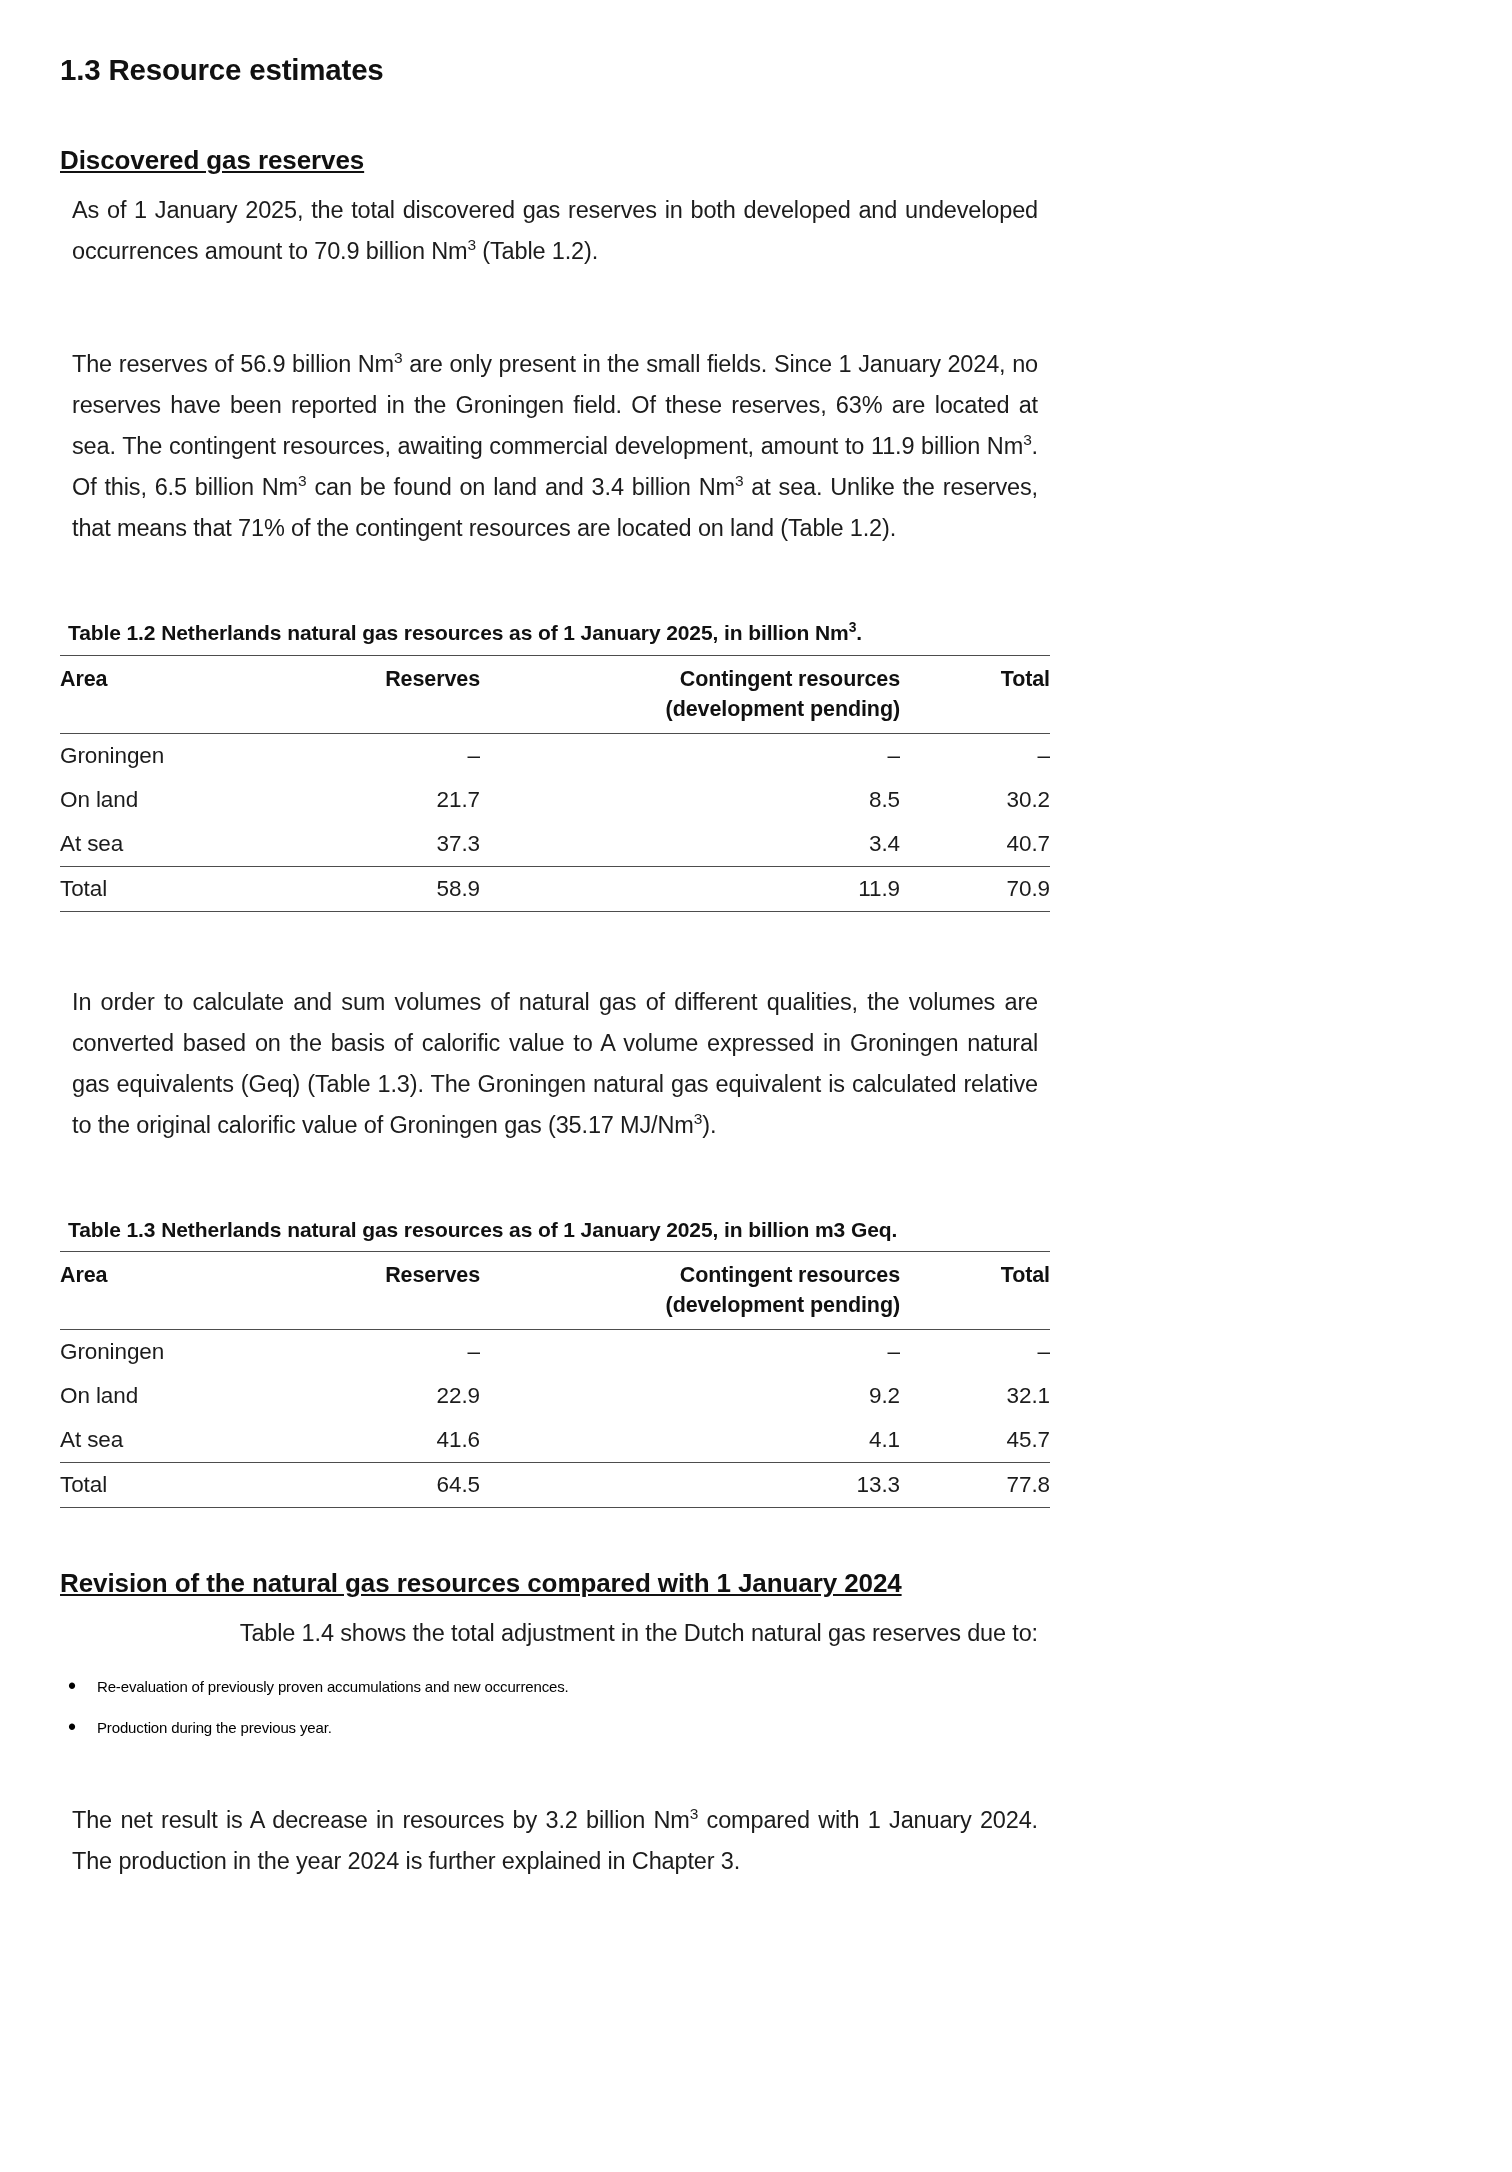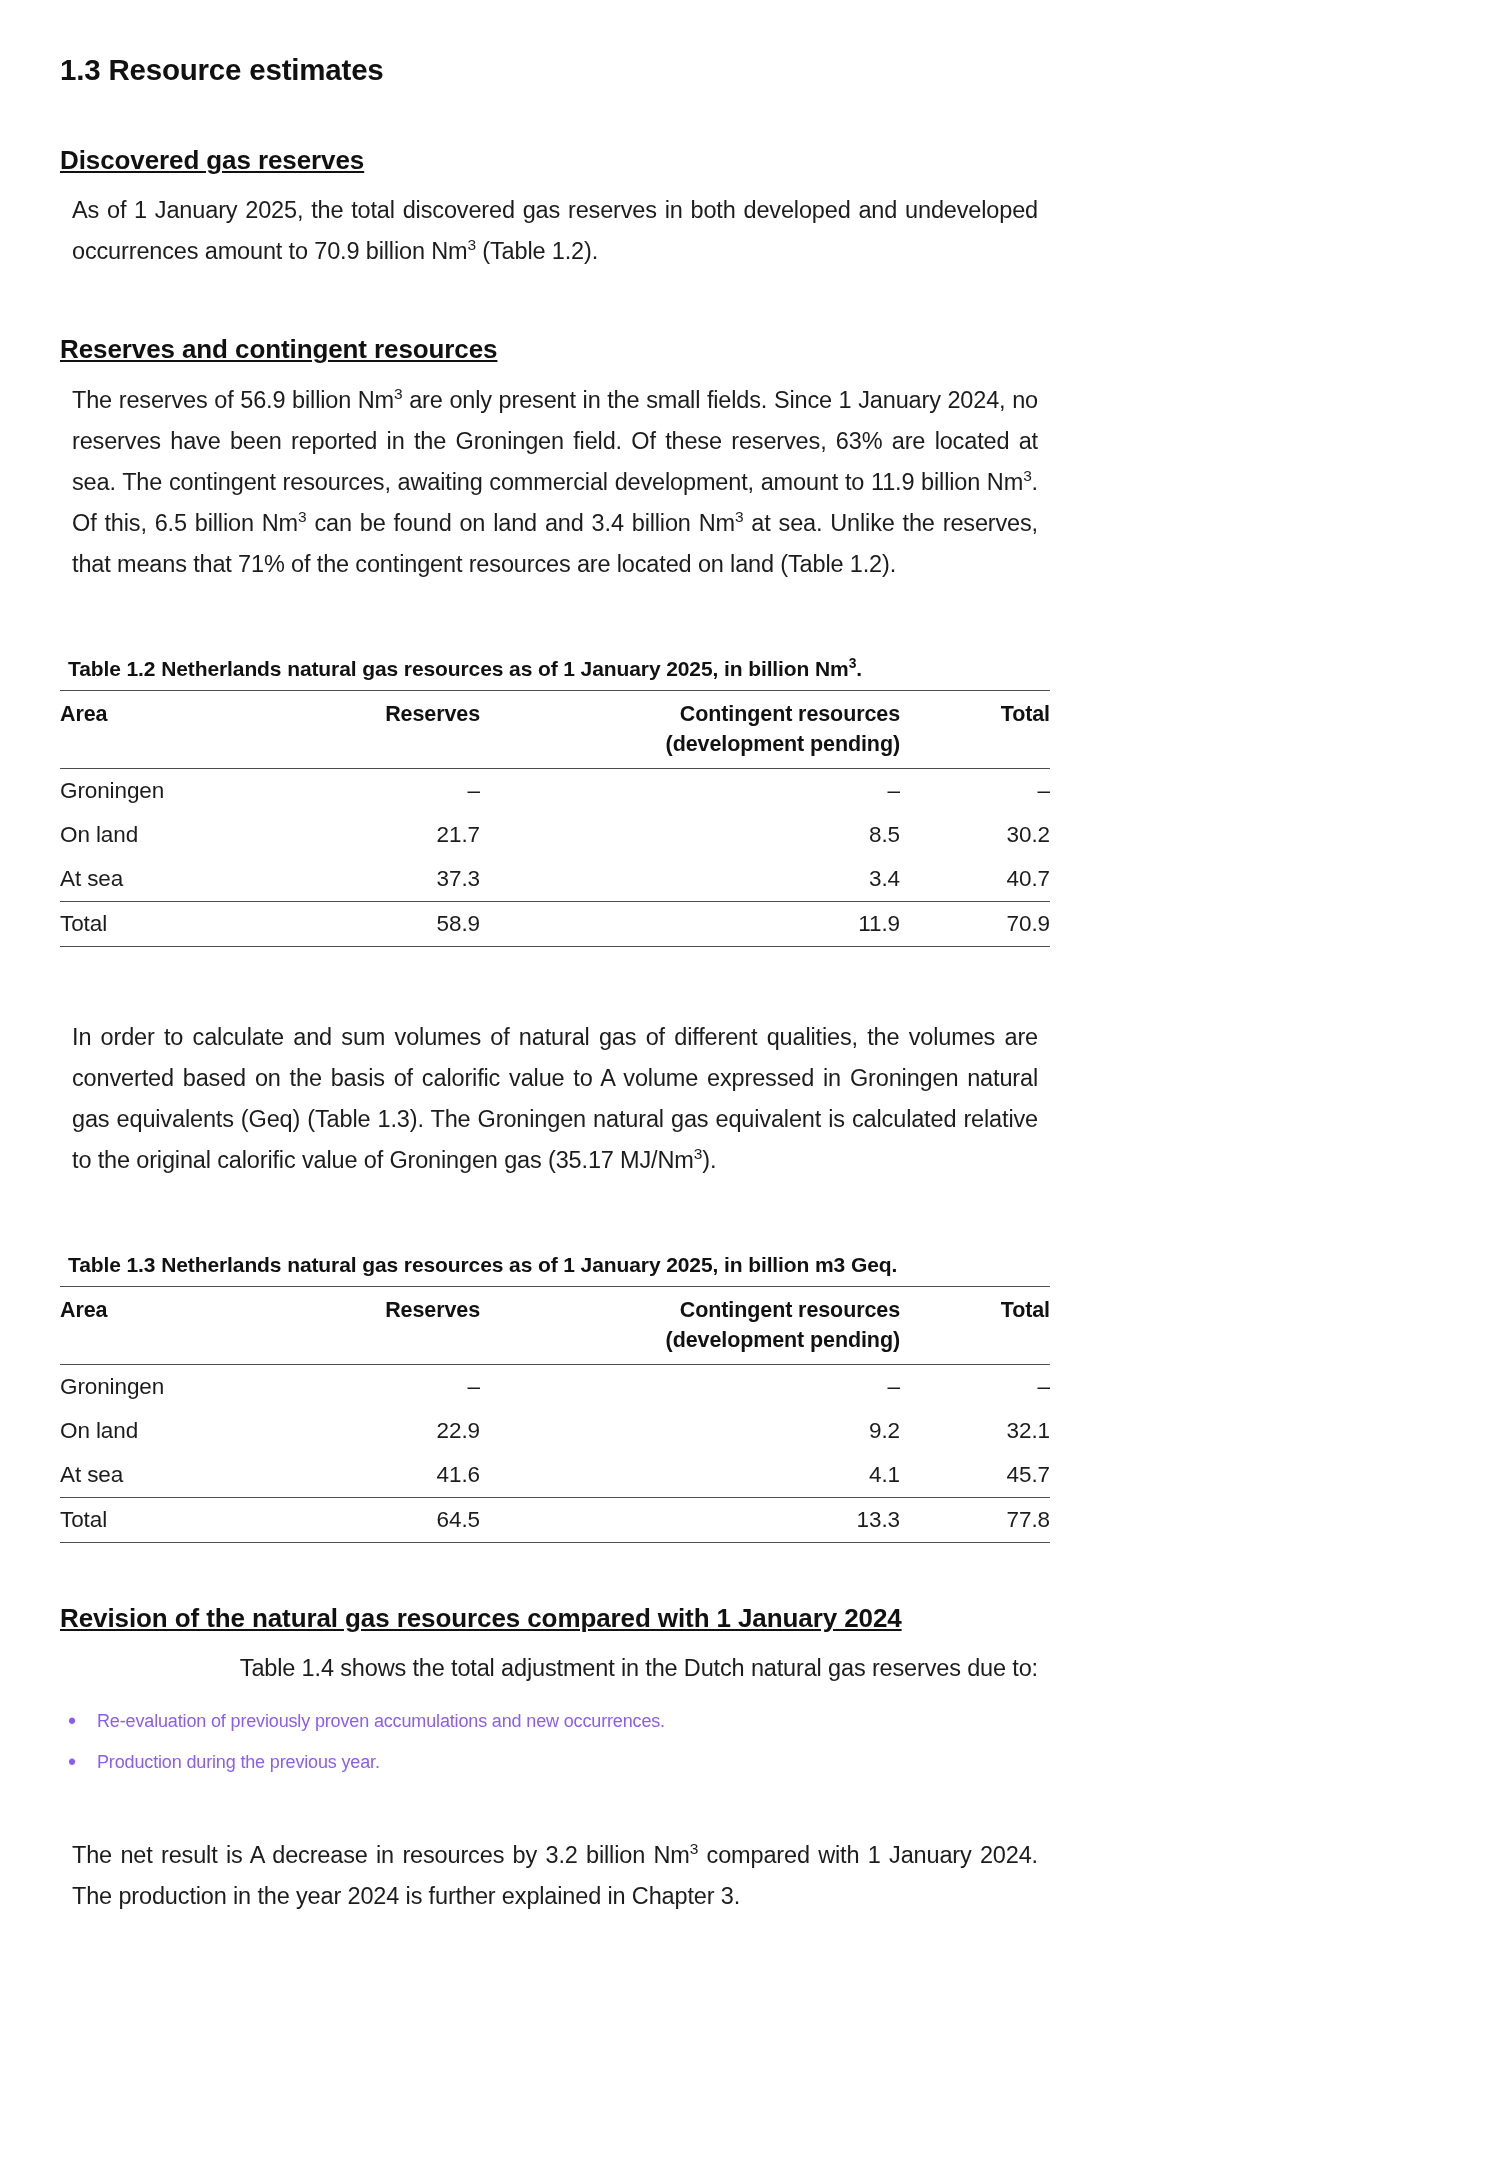--- a/index.html
+++ b/index.html
@@ -110,26 +110,26 @@
     display: block;
     font-weight: bold;
   }
 
   ul.bullets {
     list-style: none;
     margin: 0;
     padding: 0;
   }
   ul.bullets li {
-    font-size: 18px;
+    font-size: 15px;
     line-height: 41px;
     letter-spacing: -0.15px;
     position: relative;
     padding-left: 37px;
-    color: #8b5cf6;
+    color: #000000;
   }
   ul.bullets li::before {
     content: "\2022";
     position: absolute;
     left: 8px;
     top: 0;
     font-size: 23px;
   }
 </style>
 </head>
@@ -138,21 +138,20 @@
 <div class="page">
   <div class="col">
 
     <h1 class="section-title">1.3 Resource estimates</h1>
 
     <h2 class="sub-head">Discovered gas reserves</h2>
     <p class="body"><span>As of 1 January 2025, the total discovered gas reserves in both developed and undeveloped occurrences amount to 70.9 billion Nm</span><sup>3</sup><span> (Table 1.2).</span></p>
 
     <div class="gap-lg"></div>
 
-    <h2 class="sub-head">Reserves and contingent resources</h2>
     <p class="body"><span>The reserves of 56.9 billion Nm</span><sup>3</sup><span> are only present in the small fields. Since 1 January 2024, no reserves have been reported in the Groningen field. Of these reserves, 63% are located at sea. The contingent resources, awaiting commercial development, amount to 11.9 billion Nm</span><sup>3</sup><span>. Of this, 6.5 billion Nm</span><sup>3</sup><span> can be found on land and 3.4 billion Nm</span><sup>3</sup><span> at sea. Unlike the reserves, that means that 71% of the contingent resources are located on land (Table 1.2).</span></p>
 
     <div class="gap-xl"></div>
 
     <div class="table-block">
       <div class="table-caption"><span>Table 1.2 Netherlands natural gas resources as of 1 January 2025, in billion Nm</span><sup>3</sup><span>.</span></div>
       <table class="res-table">
         <thead>
           <tr class="rule-top rule-bottom">
             <th class="c-area">Area</th>

